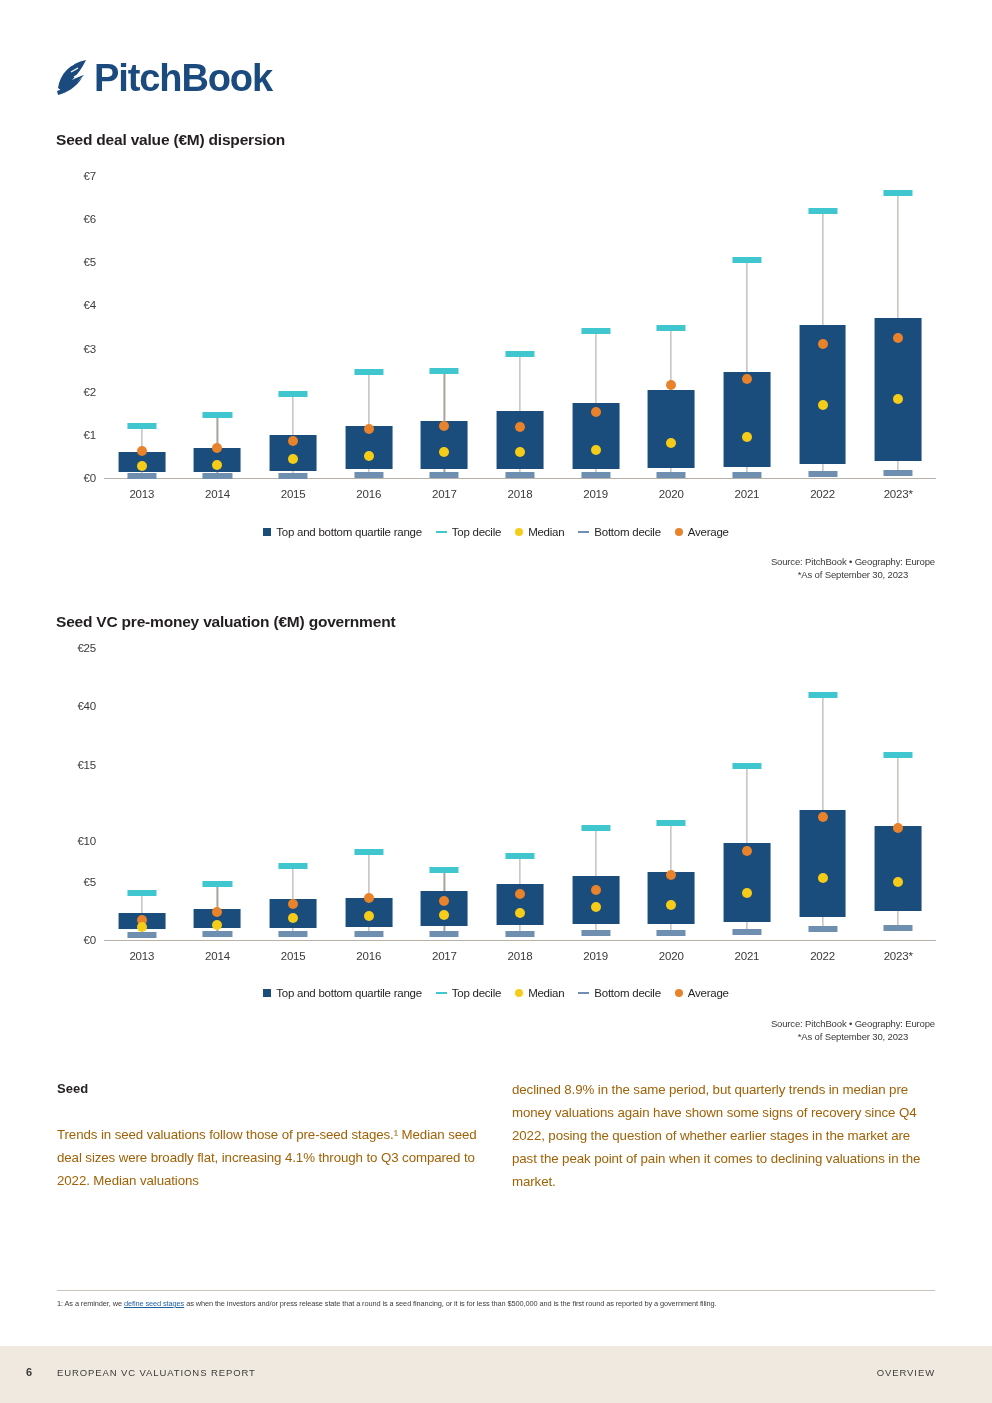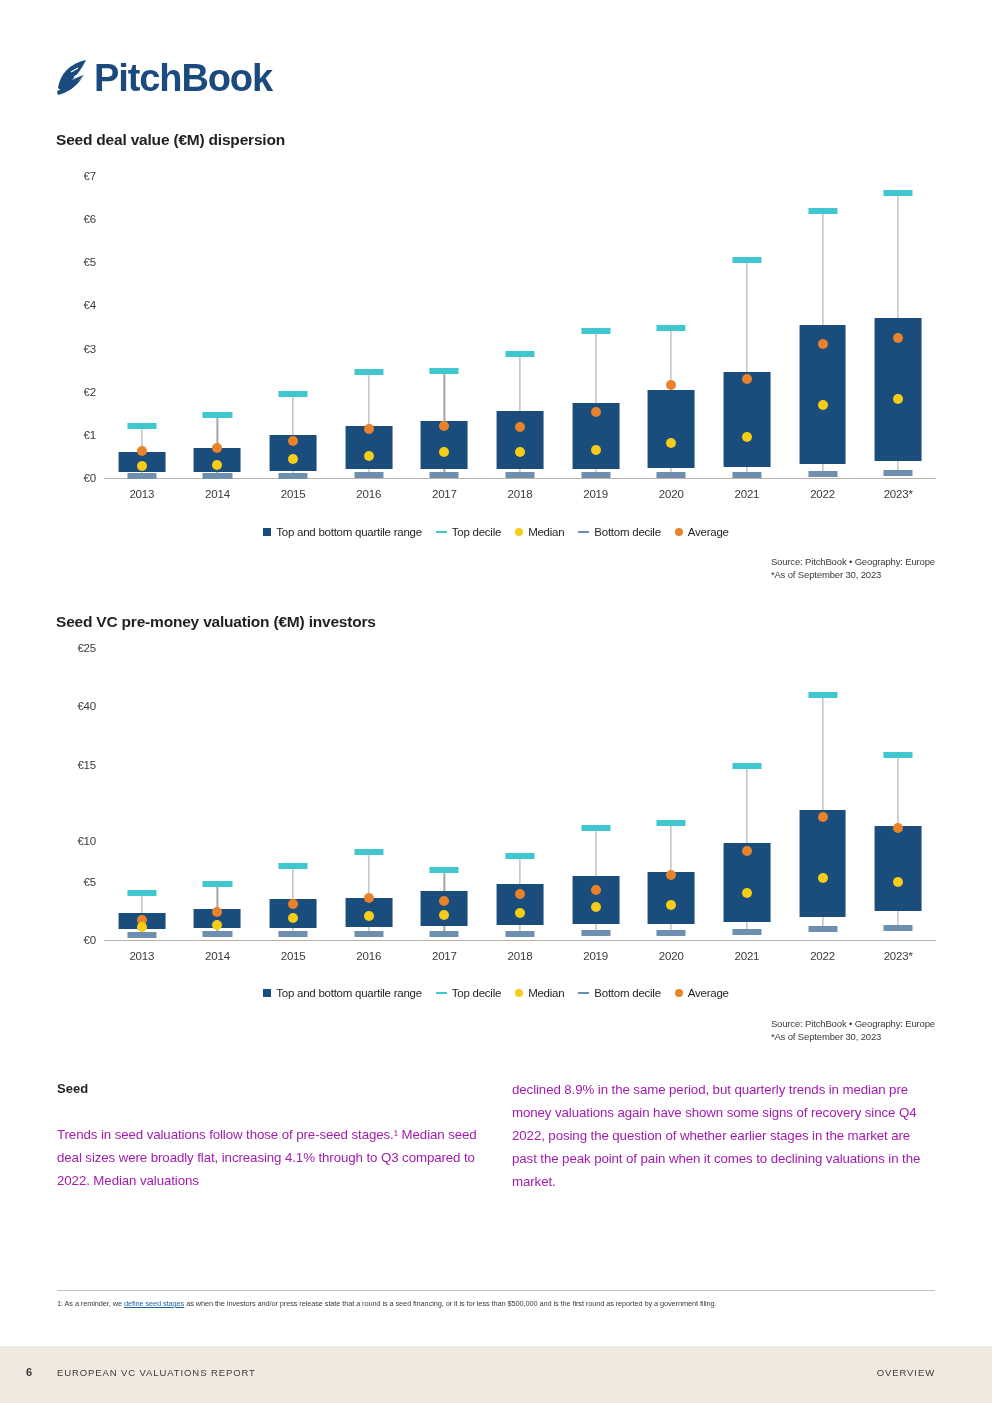--- a/index.html
+++ b/index.html
@@ -89,34 +89,34 @@
   .sw-square { width:8px; height:8px; background:#1a4c7c; margin-right:5px; }
   .sw-dash { width:11px; height:2.5px; margin-right:5px; }
   .sw-dash.top { background:#3fc6cf; }
   .sw-dash.bot { background:#6e8fb0; }
   .sw-dot { width:8px; height:8px; border-radius:50%; margin-right:5px; }
   .sw-dot.median { background:#f5cd19; }
   .sw-dot.avg { background:#e8822b; }
 
   
   .source {
-    position:absolute; right:57px; text-align:left;
+    position:absolute; right:57px; text-align:center;
     font-size:9.5px; color:#3a3a3a; line-height:13px; letter-spacing:-0.15px;
   }
   #source1 { top:555px; }
   #source2 { top:1017px; }
 
   
   .sec-head {
     position:absolute; left:57px; top:1081px;
     font-size:13px; font-weight:bold; color:#231f20;
   }
   .col {
     position:absolute; font-size:13.3px; line-height:23px;
-    color:#a21caf; letter-spacing:-0.1px;
+    color:#a16207; letter-spacing:-0.1px;
   }
   #colL { left:57px; top:1123px; width:430px; }
   #colR { left:512px; top:1078px; width:425px; }
 
   
   .fn-rule {
     position:absolute; left:57px; top:1290px; width:878px;
     height:1px; background:#c9c3ba;
   }
   .footnote {
@@ -291,21 +291,21 @@
       <div class="legend-item">
         <span class="sw-dot avg"></span>
         <span>Average</span>
       </div>
     </div>
   <div class="source" id="source1">
     <div>Source: PitchBook  •  Geography: Europe</div>
     <div>*As of September 30, 2023</div>
   </div>
 
-  <div class="chart-title" id="title2">Seed VC pre-money valuation (€M) investors</div>
+  <div class="chart-title" id="title2">Seed VC pre-money valuation (€M) government</div>
   <div class="chart" id="chart2">
     <div class="plot" id="plot2">
         <div class="axis-line" style="top: 292px;"></div>
         <div class="ytick" style="top: 292px;">€0</div>
         <div class="ytick" style="top: 233.6px;">€5</div>
         <div class="ytick" style="top: 193px;">€10</div>
         <div class="ytick" style="top: 116.8px;">€15</div>
         <div class="ytick" style="top: 58.4px;">€40</div>
         <div class="ytick" style="top: 0px;">€25</div>
         <div class="group" style="left: 0px; width: 75.6364px;">

